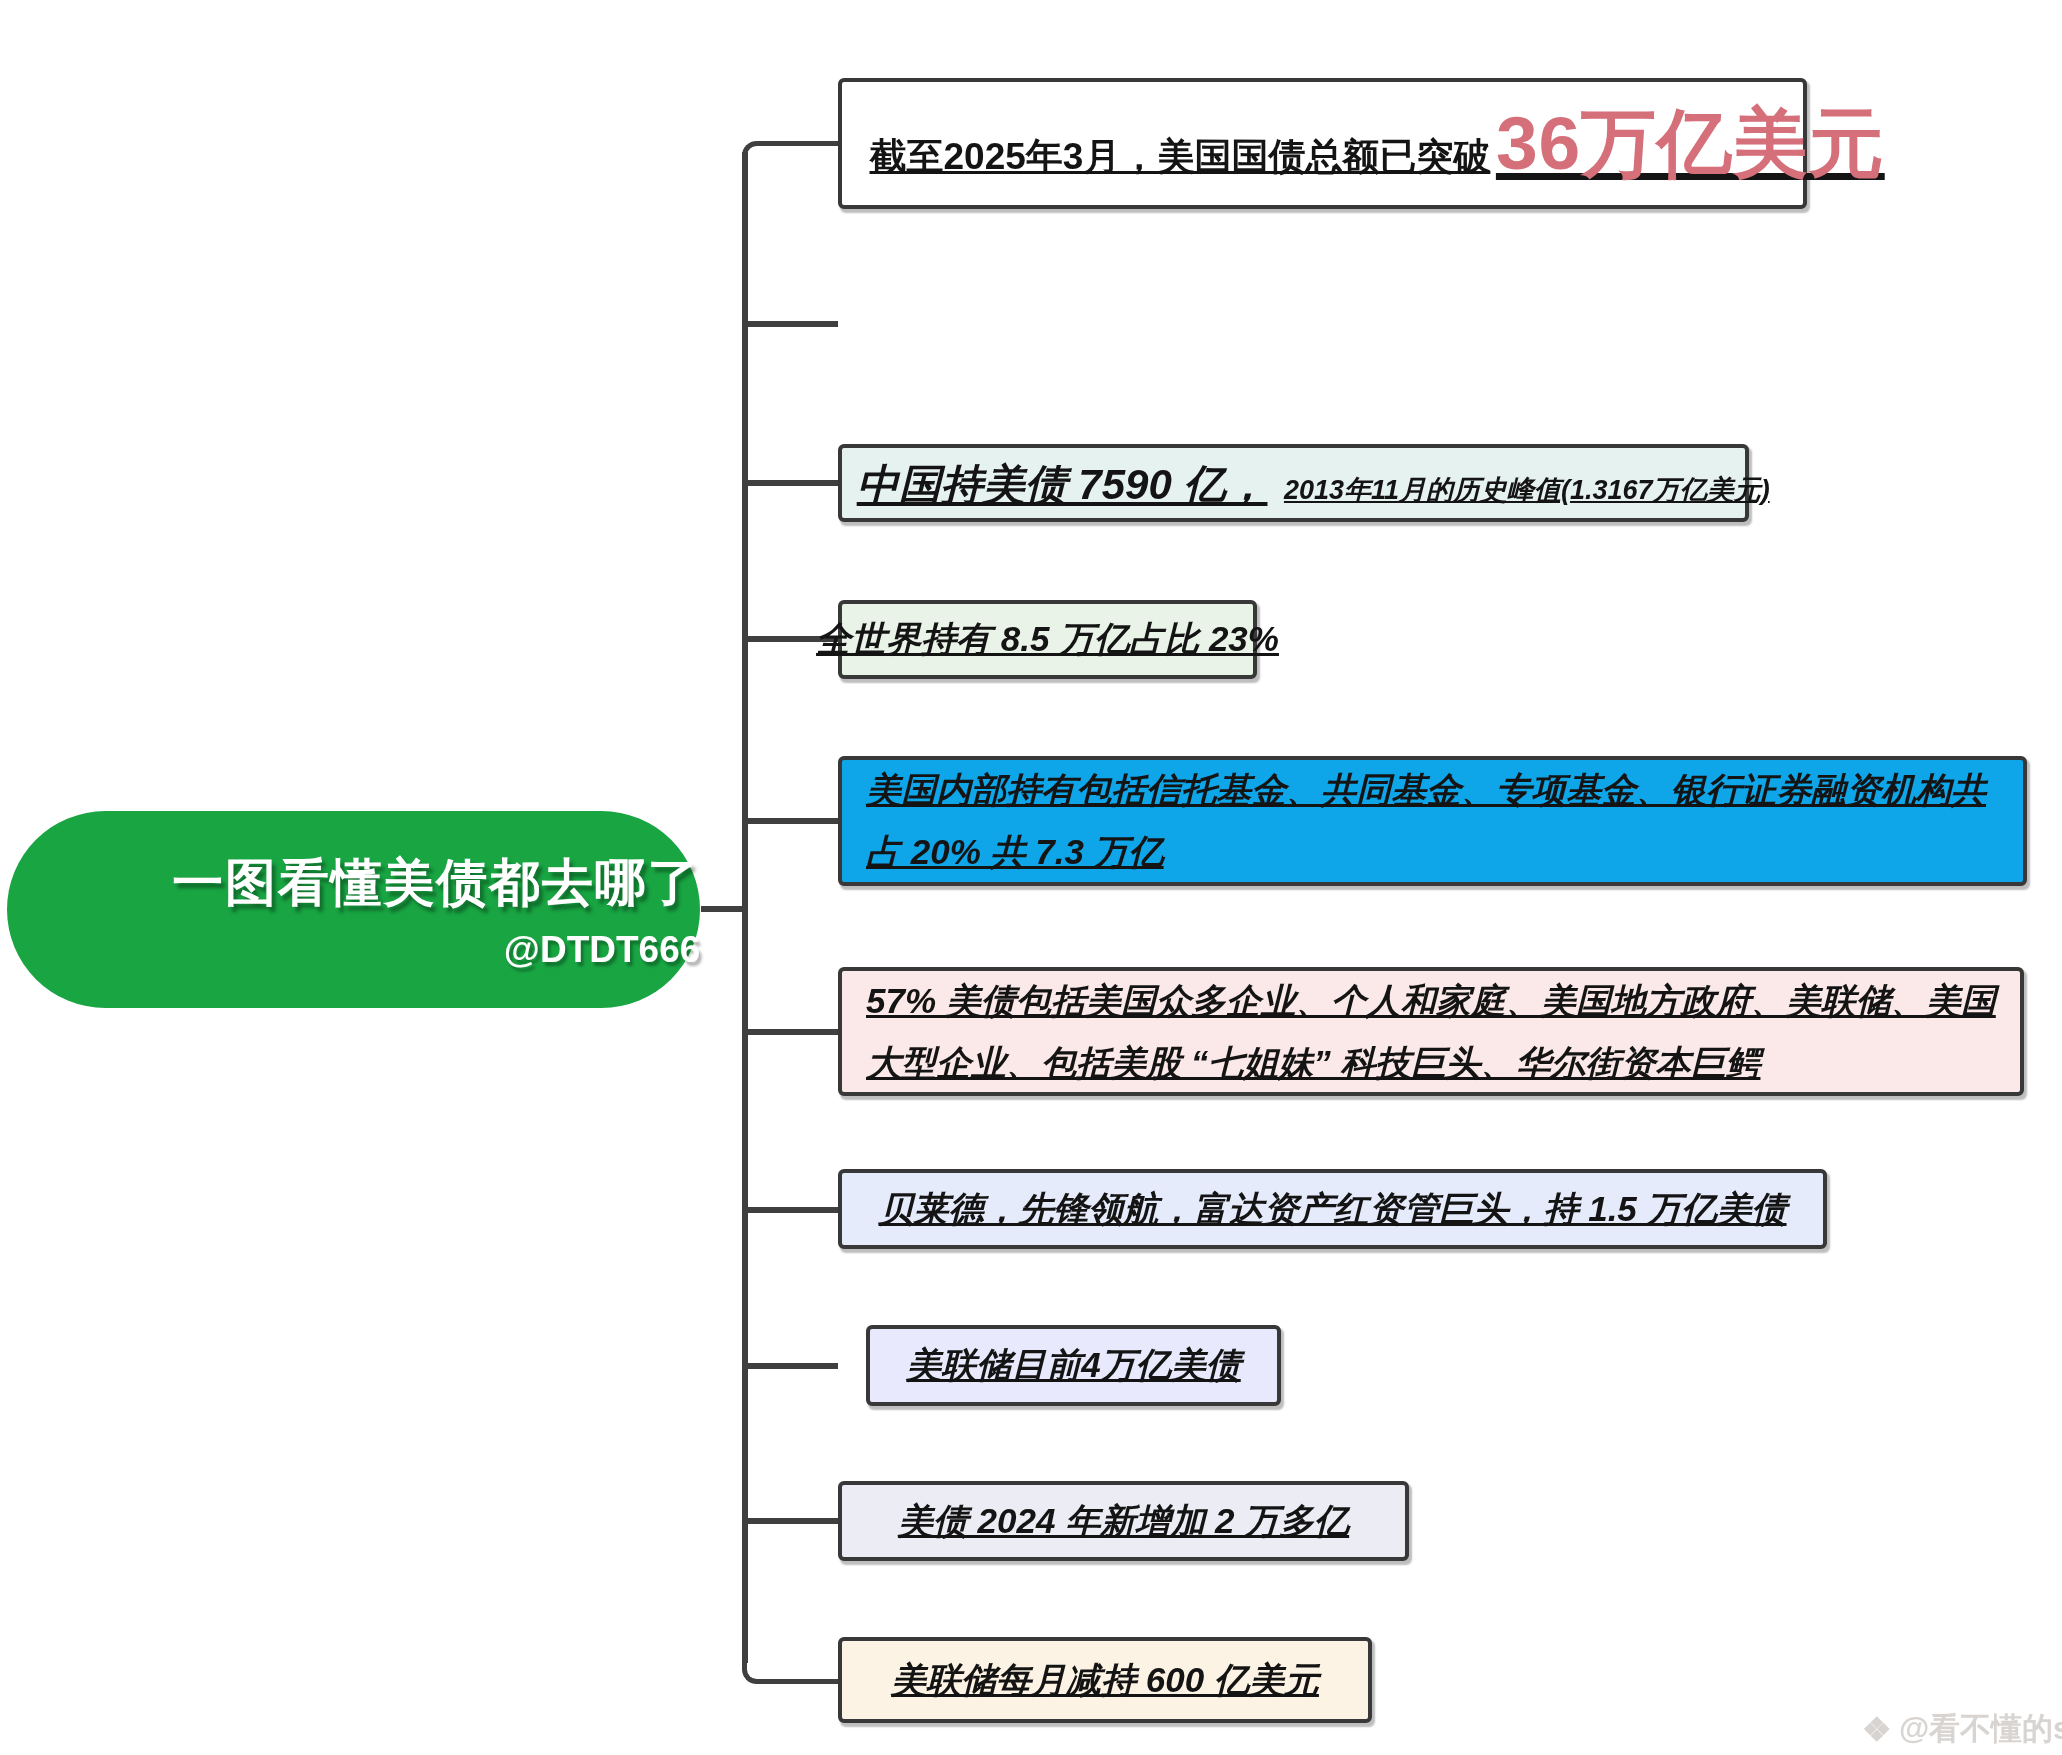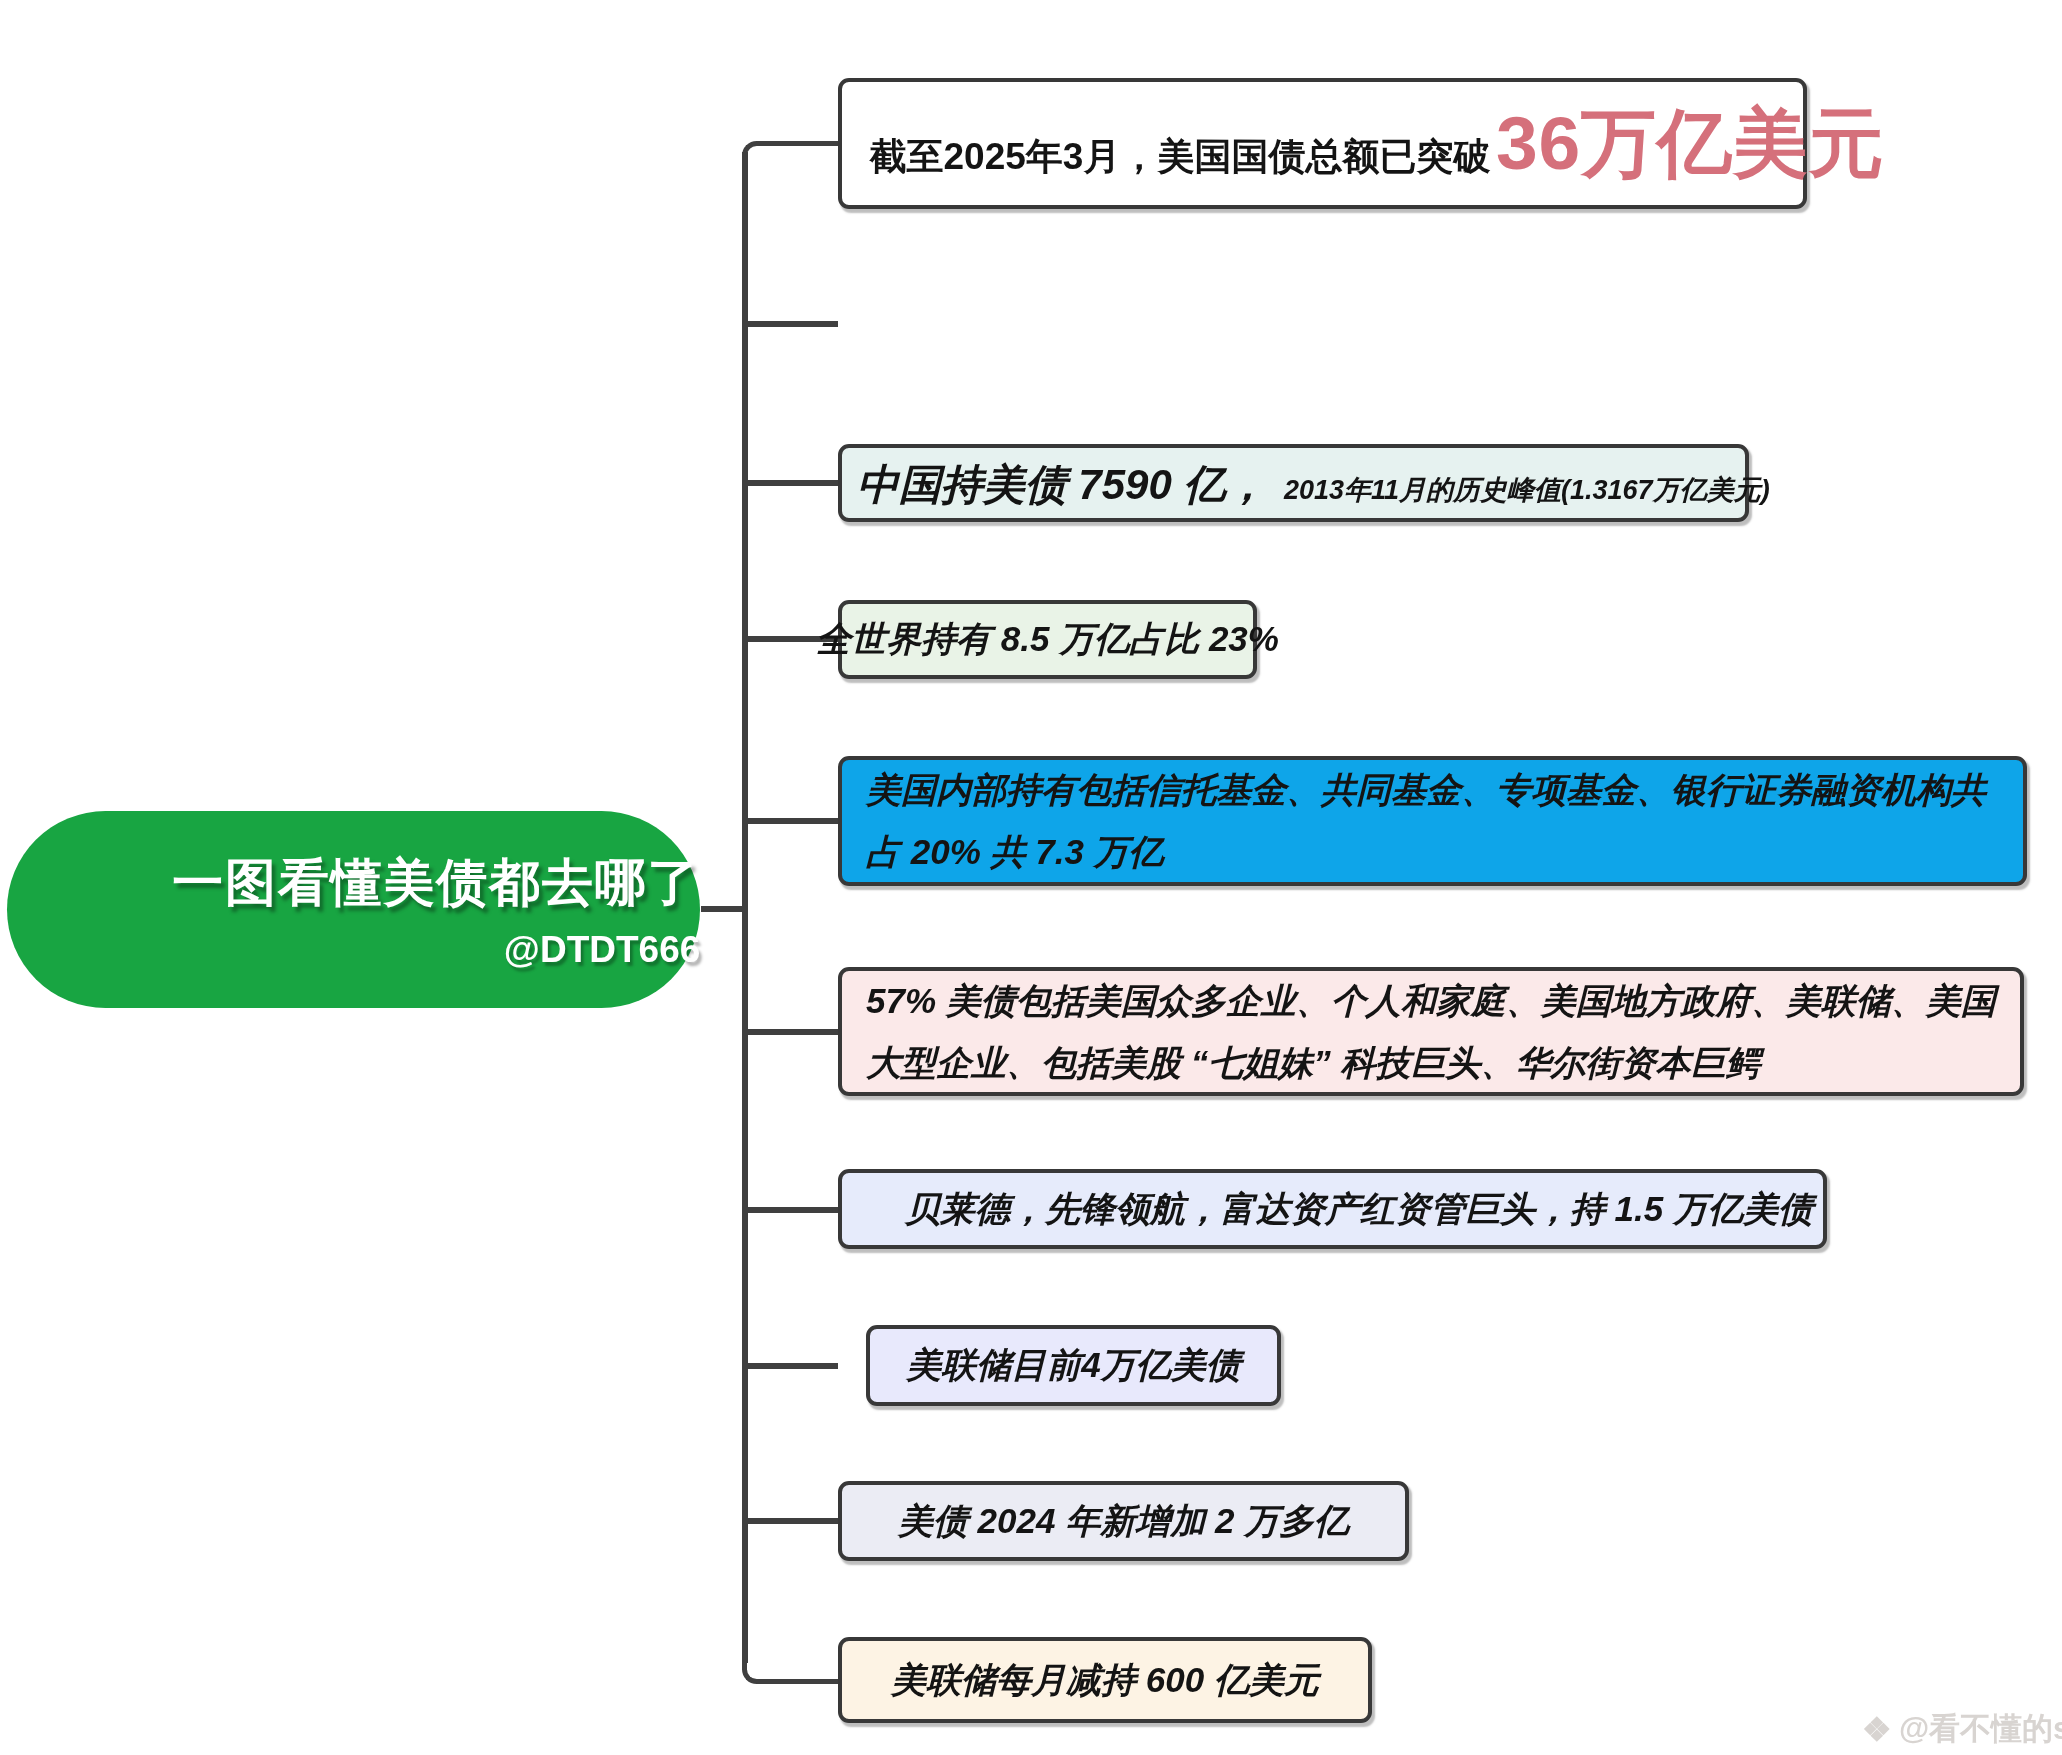--- a/index.html
+++ b/index.html
@@ -13,32 +13,33 @@
   
   .line{position:absolute;background:#3f3f3f;}
   .elbow{position:absolute;box-sizing:border-box;}
   .elbow.top{border-top:5.5px solid #3f3f3f;border-left:5.5px solid #3f3f3f;border-top-left-radius:14.7px;}
   .elbow.bottom{border-bottom:5.5px solid #3f3f3f;border-left:5.5px solid #3f3f3f;border-bottom-left-radius:14.7px;}
   
   .node{
     position:absolute;
     box-sizing:border-box;
     border:4.6px solid #383838;
-    border-radius:11px;
+    border-radius:6px;
     box-shadow:2.8px 3.7px 1.8px rgba(110,110,110,.45);
     display:flex;
     align-items:center;
     font-style:italic;
     font-weight:bold;
     font-size:35px;
     color:#141414;
     white-space:nowrap;
+    text-decoration:underline;
   }
   .node.center{justify-content:center;padding:0 13px;}
-  .node.left{justify-content:flex-end;padding:0 10px;}
+  .node.left{justify-content:center;padding:0 10px;}
   .node.wrap{
     padding:0 24px;
     line-height:62px;
     white-space:normal;
     align-items:center;
   }
   .node.total{
     font-style:normal;
     font-weight:600;
     font-size:37px;

